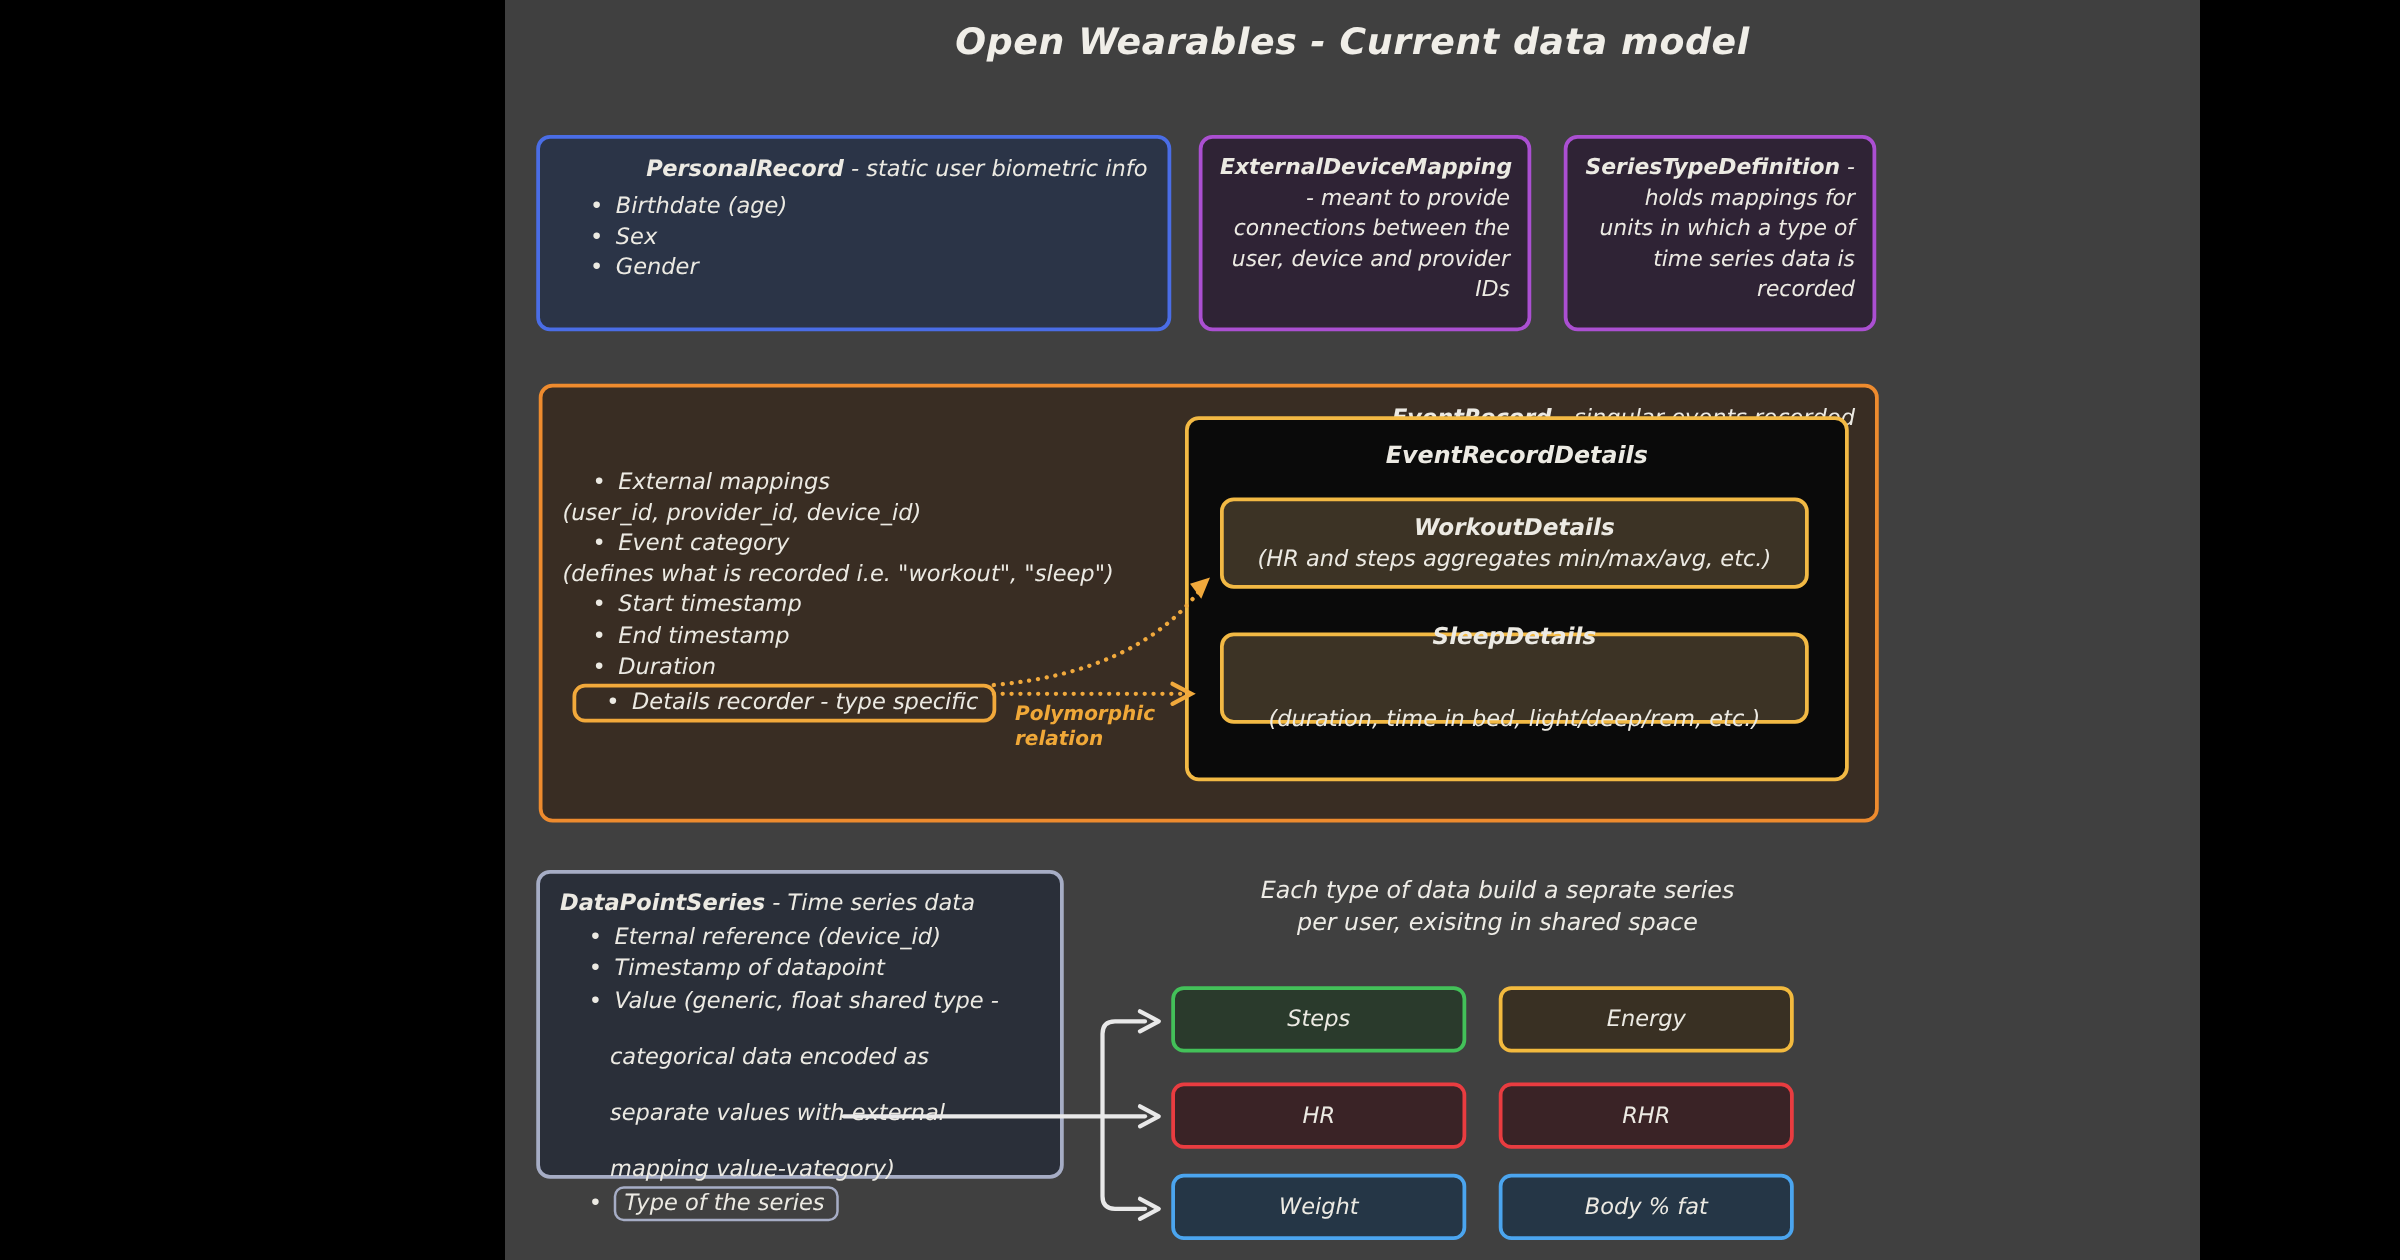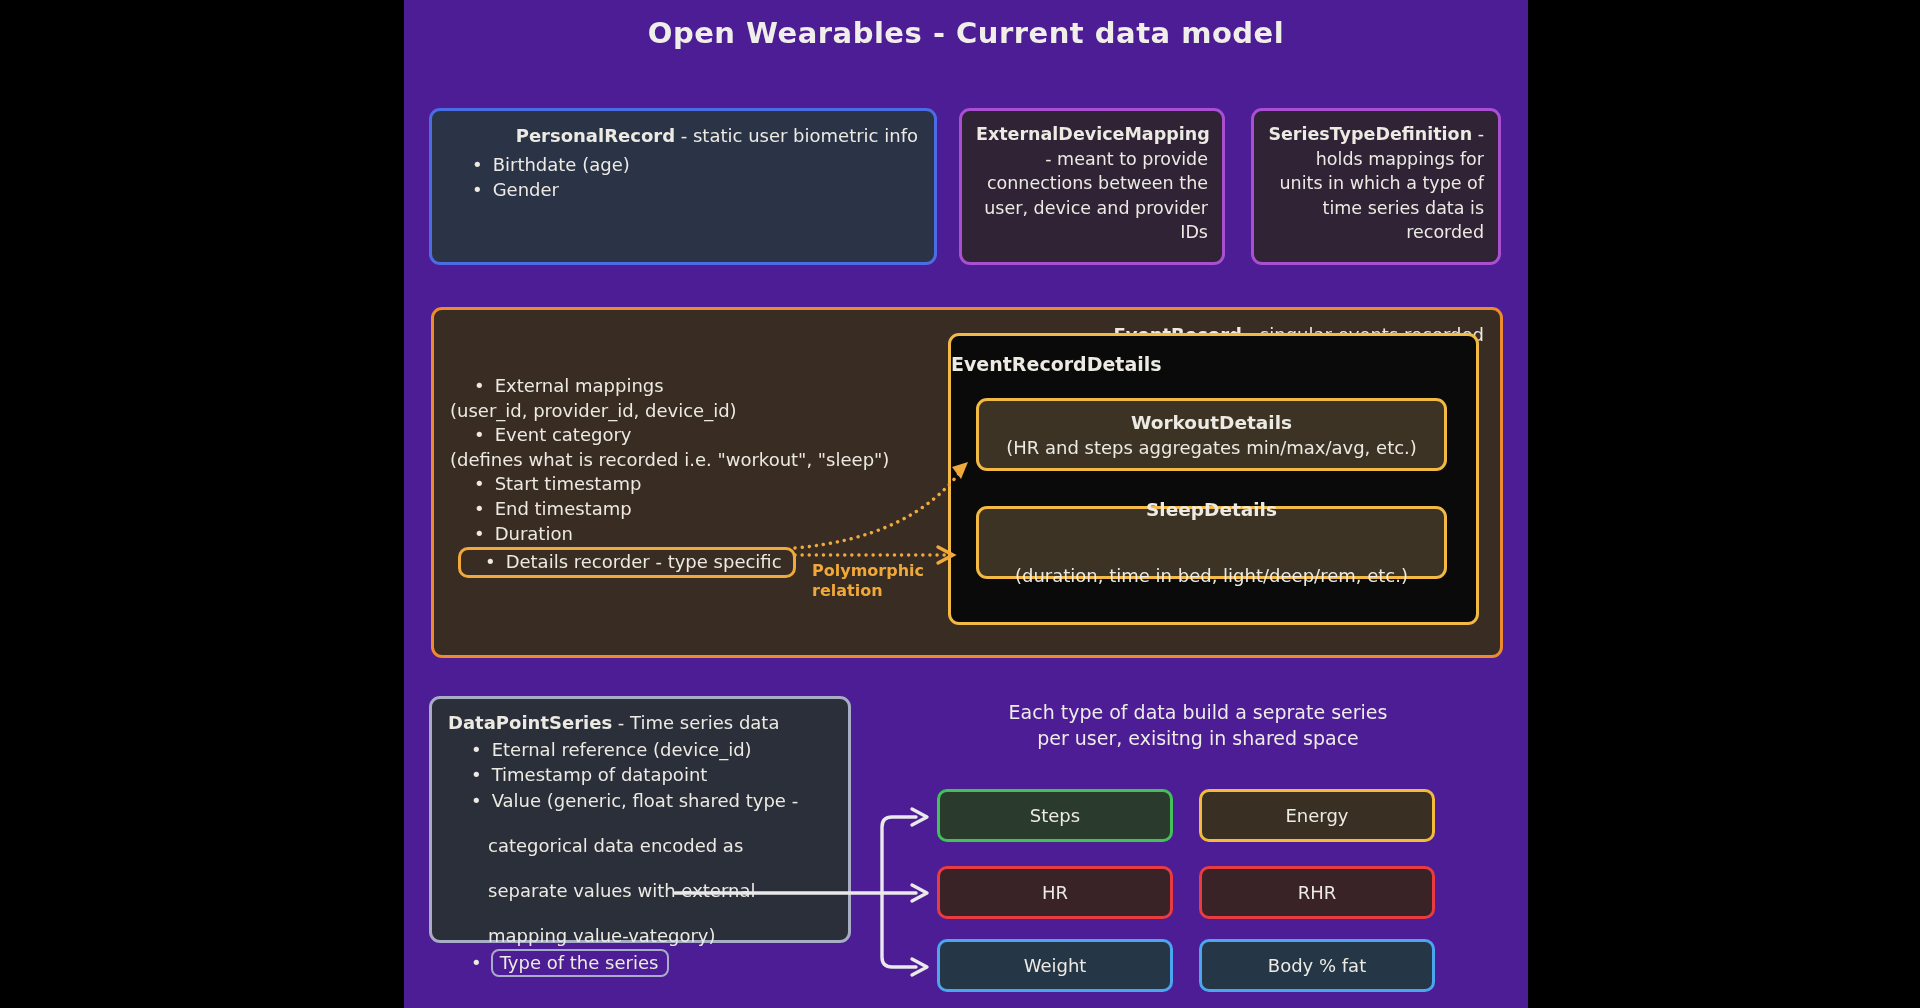--- a/index.html
+++ b/index.html
@@ -2,22 +2,23 @@
 <html><head>
 <meta charset="utf-8">
 <style>
   * { box-sizing: border-box; }
   html,body { margin:0; padding:0; background:#000; }
   #stage {
     position:relative; width:1920px; height:1008px; background:#000;
     overflow:hidden; font-family:"DejaVu Sans", sans-serif; color:#eceae3;
   }
   #canvas {
-    position:absolute; left:404px; top:0; width:1124px; height:1008px;
-    background:#4c1d95;
+    position:absolute; left:404px; top:0; width:1356px; height:1008px;
+    background:#404040;
+    font-style:italic;
   }
   .title {
     position:absolute; top:16px; left:0; width:100%;
     text-align:center; font-size:29px; font-weight:700; letter-spacing:.5px;
     color:#f0eee8;
   }
   .box {
     position:absolute; border-radius:11px; border:3px solid #888;
     font-size:18px; color:#eceae3;
   }
@@ -45,21 +46,21 @@
     padding:0 11px 2px 24px; line-height:23px;
   }
   .hl-orange::before { content:"•"; margin-right:10px; }
   .relation-label {
     position:absolute; left:408px; top:561px; font-size:16px; font-weight:700;
     line-height:20px; color:#f0a838;
   }
 
   
   .yellow-frame { border-color:#f2b944; background:#0a0a0a; }
-  .erd-title { padding-top:17px; font-size:19px; font-weight:700; }
+  .erd-title { text-align:center; padding-top:17px; font-size:19px; font-weight:700; }
   .detail-card {
     border-color:#f2b944; background:#3c3325; display:flex; flex-direction:column;
     align-items:center; justify-content:center; line-height:25px; text-align:center;
   }
   .detail-card .dname { font-weight:700; font-size:18.5px; }
   .detail-card .ddesc { font-size:18px; }
 
   
   .gray { border-color:#a6adc5; background:#2a2f39; }
   .dps-title { position:absolute; left:16px; top:11px; line-height:25px; }
@@ -93,20 +94,21 @@
 
 <div id="stage">
   <div id="canvas">
 
     <div class="title">Open Wearables - Current data model</div>
 
     <div class="box blue" style="left:25px; top:108px; width:508px; height:157px;">
       <div class="box-head"><b>PersonalRecord</b><span> - static user biometric info</span></div>
       <ul class="blist">
         <li>Birthdate (age)</li>
+        <li>Sex</li>
         <li>Gender</li>
       </ul>
     </div>
 
     <div class="box purple wrapbox" style="left:555px; top:108px; width:266px; height:157px;">
       <div class="box-head"><b>ExternalDeviceMapping</b><span> - meant to provide connections between the user, device and provider IDs</span></div>
     </div>
 
     <div class="box purple wrapbox" style="left:847px; top:108px; width:250px; height:157px;">
       <div class="box-head"><b>SeriesTypeDefinition</b><span> - holds mappings for units in which a type of time series data is recorded</span></div>

